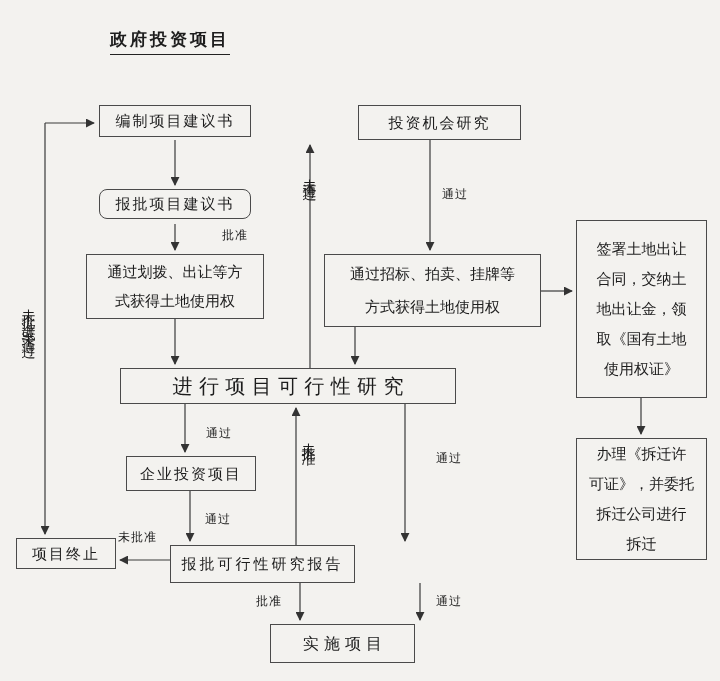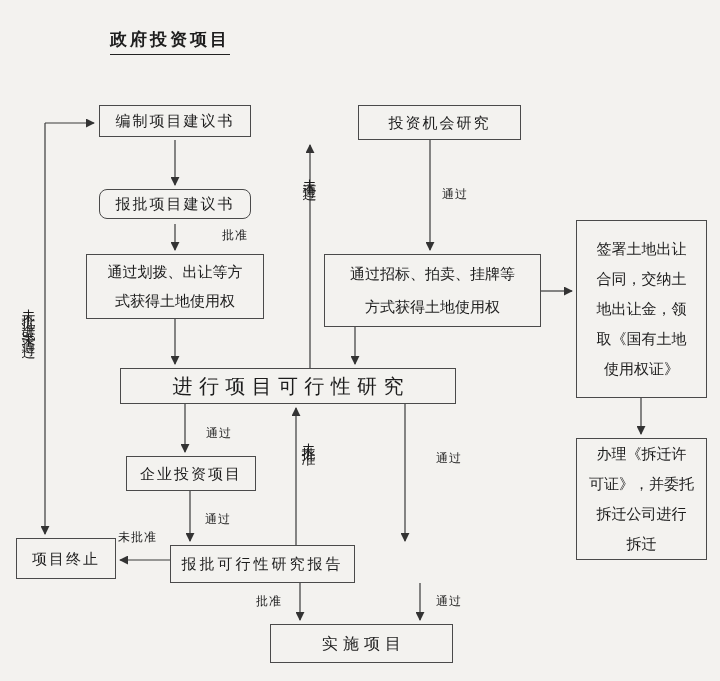--- a/index.html
+++ b/index.html
@@ -82,23 +82,23 @@
 地出让金，领
 取《国有土地
 使用权证》</div>
   <div class="box tall" style="left:576px;top:430px;width:131px;height:122px;">办理《拆迁许
 可证》，并委托
 拆迁公司进行
 拆迁</div>
 
   <div class="box" style="left:120px;top:360px;width:336px;height:36px;font-size:20px;">进 行 项 目 可 行 性 研 究</div>
   <div class="box sp2" style="left:126px;top:448px;width:130px;height:35px;">企业投资项目</div>
-  <div class="box sp2" style="left:16px;top:530px;width:100px;height:41px;">项目终止</div>
+  <div class="box sp2" style="left:16px;top:530px;width:100px;height:31px;">项目终止</div>
   <div class="box sp3" style="left:170px;top:537px;width:185px;height:38px;">报批可行性研究报告</div>
-  <div class="box" style="left:270px;top:616px;width:183px;height:39px;font-size:16px;">实 施 项 目</div>
+  <div class="box" style="left:270px;top:616px;width:145px;height:39px;font-size:16px;">实 施 项 目</div>
 
   <div class="lbl" style="left:222px;top:219px;">批准</div>
   <div class="vlbl" style="left:301px;top:160px;">未通过</div>
   <div class="lbl" style="left:442px;top:178px;">通过</div>
   <div class="lbl" style="left:206px;top:417px;">通过</div>
   <div class="vlbl" style="left:300px;top:424px;">未批准</div>
   <div class="lbl" style="left:436px;top:442px;">通过</div>
   <div class="lbl" style="left:205px;top:503px;">通过</div>
   <div class="lbl" style="left:118px;top:521px;">未批准</div>
   <div class="lbl" style="left:256px;top:585px;">批准</div>

